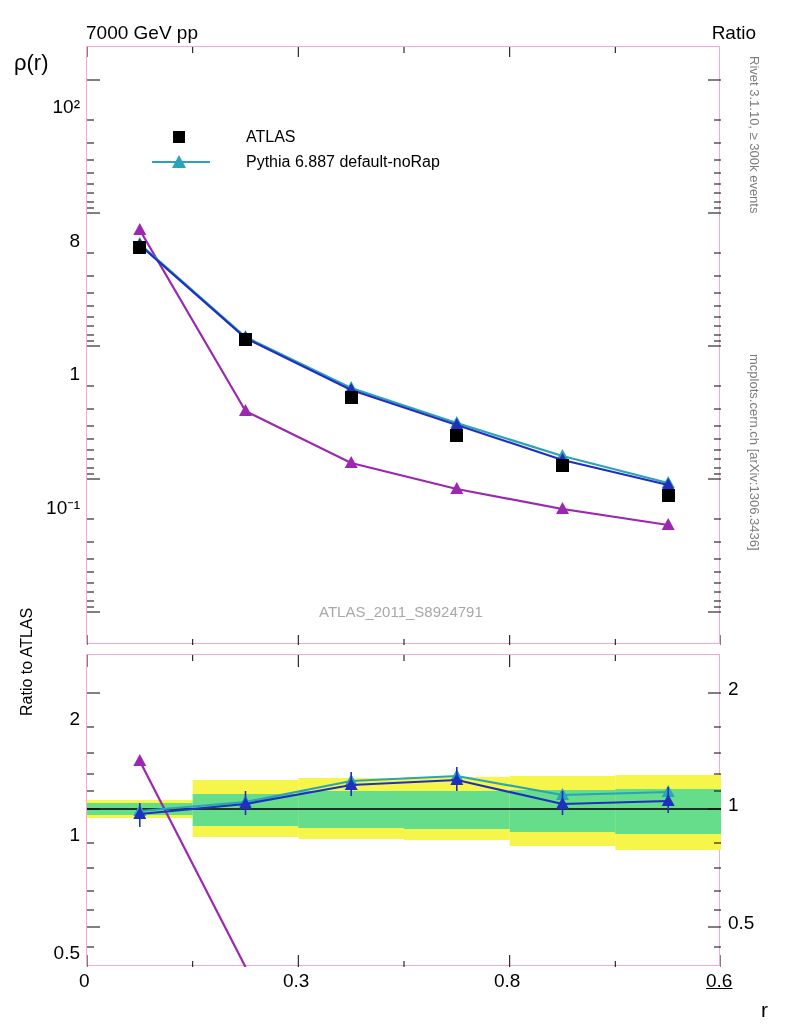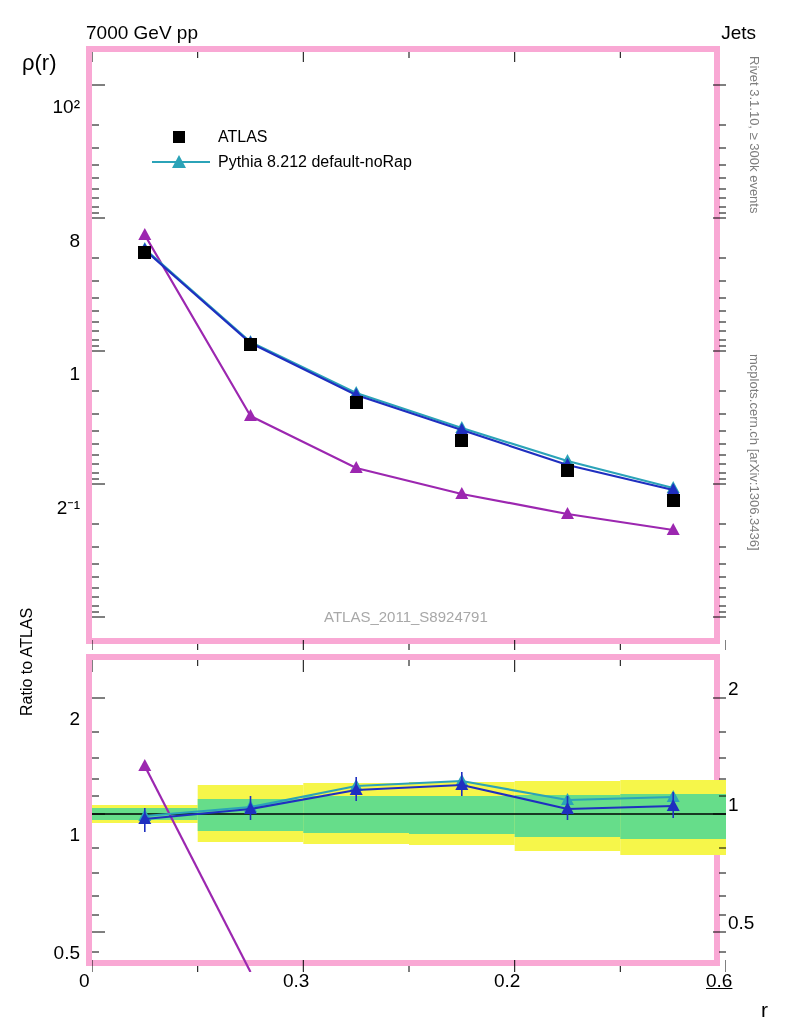--- a/index.html
+++ b/index.html
@@ -38,21 +38,21 @@
     transform-origin: left top;
     transform: rotate(90deg);
     white-space: nowrap;
     font-size: 13px;
     color: #7d7d7d;
   }
 
   
   .panel {
     position: absolute;
-    border: 6px solid #f9a8d4;
+    border: 1px solid #f9a8d4;
     box-sizing: border-box;
     background: #fff;
   }
   #main-panel {
     left: 86px; top: 30px;
     width: 634px; height: 598px;
   }
   #ratio-panel {
     left: 86px; top: 638px;
     width: 634px; height: 312px;
@@ -66,21 +66,20 @@
     color: #000;
     white-space: nowrap;
   }
   .tick-label.y { text-align: right; margin-top: 30px; }
 
   
   .axis-title {
     position: absolute;
     font-size: 21px;
     white-space: nowrap;
-    margin-left: 8px;
   }
   #ylabel-main {
     left: 14px; top: 34px;
     font-size: 22px;
   }
   #ylabel-ratio {
     position: absolute;
     left: 18px;
     top: 700px;
     transform-origin: left top;
@@ -100,20 +99,21 @@
     left: 152px;
     top: 108px;
     font-size: 16px;
     line-height: 25px;
   }
   .leg-row {
     display: flex;
     align-items: center;
     height: 25px;
     white-space: nowrap;
+    gap: 28px;
   }
   .leg-mark {
     width: 58px;
     height: 22px;
     position: relative;
     flex: none;
     margin-right: 8px;
   }
   .leg-mark .ln {
     position: absolute;
@@ -145,21 +145,21 @@
     color: #a8a8a8;
     white-space: nowrap;
   }
 </style>
 </head>
 <body>
 
 <div class="plot-root">
 
   <div class="hdr hdr-left">7000 GeV pp</div>
-  <div class="hdr hdr-right">Jets</div>
+  <div class="hdr hdr-right">Ratio</div>
 
   <div class="vcap" style="left:762px; top:40px;">Rivet 3.1.10, ≥ 300k events</div>
   <div class="vcap" style="left:762px; top:338px;">mcplots.cern.ch [arXiv:1306.3436]</div>
 
   <div class="axis-title" id="ylabel-main">ρ(r)</div>
 
   <div class="panel" id="main-panel">
     <svg width="634" height="598" viewBox="0 0 634 598">
 
       <g stroke="#000" stroke-width="1">
@@ -305,35 +305,35 @@
         <rect x="575" y="442" width="13" height="13"></rect>
       </g>
     </svg>
 
     <div id="watermark" style="position:absolute; left:232px; top:556px;">ATLAS_2011_S8924791</div>
   </div>
 
   <div class="tick-label y" style="left:26px; top:50px; width:54px;">10²</div>
   <div class="tick-label y" style="left:26px; top:184px; width:54px;">8</div>
   <div class="tick-label y" style="left:26px; top:317px; width:54px;">1</div>
-  <div class="tick-label y" style="left:18px; top:448px; width:62px;">2⁻¹</div>
+  <div class="tick-label y" style="left:18px; top:448px; width:62px;">10⁻¹</div>
 
   <div id="legend">
     <div class="leg-row">
       <span class="leg-mark">
           <span class="sq"></span>
         </span>
       <span class="leg-label">ATLAS</span>
     </div>
     <div class="leg-row">
       <span class="leg-mark" style="color:#2ba3b8">
         <span class="ln" style="background:#2ba3b8"></span>
           <span class="tri"></span>
       </span>
-      <span class="leg-label">Pythia 8.212 default-noRap</span>
+      <span class="leg-label">Pythia 6.887 default-noRap</span>
     </div>
   </div>
 
   <div class="panel" id="ratio-panel">
     <svg width="634" height="312" viewBox="0 0 634 312">
 
       <g>
         <rect x="0" y="145" width="105.7" height="18" fill="#f6f64a"></rect>
         <rect x="105.7" y="125" width="105.7" height="57" fill="#f6f64a"></rect>
         <rect x="211.3" y="123" width="105.7" height="61" fill="#f6f64a"></rect>
@@ -444,18 +444,18 @@
   <div class="tick-label y" style="left:24px; top:896px; width:56px;">0.5</div>
 
   <div class="tick-label" style="left:728px; top:662px;">2</div>
   <div class="tick-label" style="left:728px; top:778px;">1</div>
   <div class="tick-label" style="left:728px; top:896px;">0.5</div>
 
   <div id="ylabel-ratio">Ratio to ATLAS</div>
 
   <div class="tick-label" style="left:79px; top:954px;">0</div>
   <div class="tick-label" style="left:283px; top:954px;">0.3</div>
-  <div class="tick-label" style="left:494px; top:954px;">0.2</div>
+  <div class="tick-label" style="left:494px; top:954px;">0.8</div>
   <div class="tick-label" style="left:706px; top:954px;text-decoration:underline;">0.6</div>
 
   <div class="axis-title" id="xlabel">r</div>
 
 </div>
 
 </body></html>

